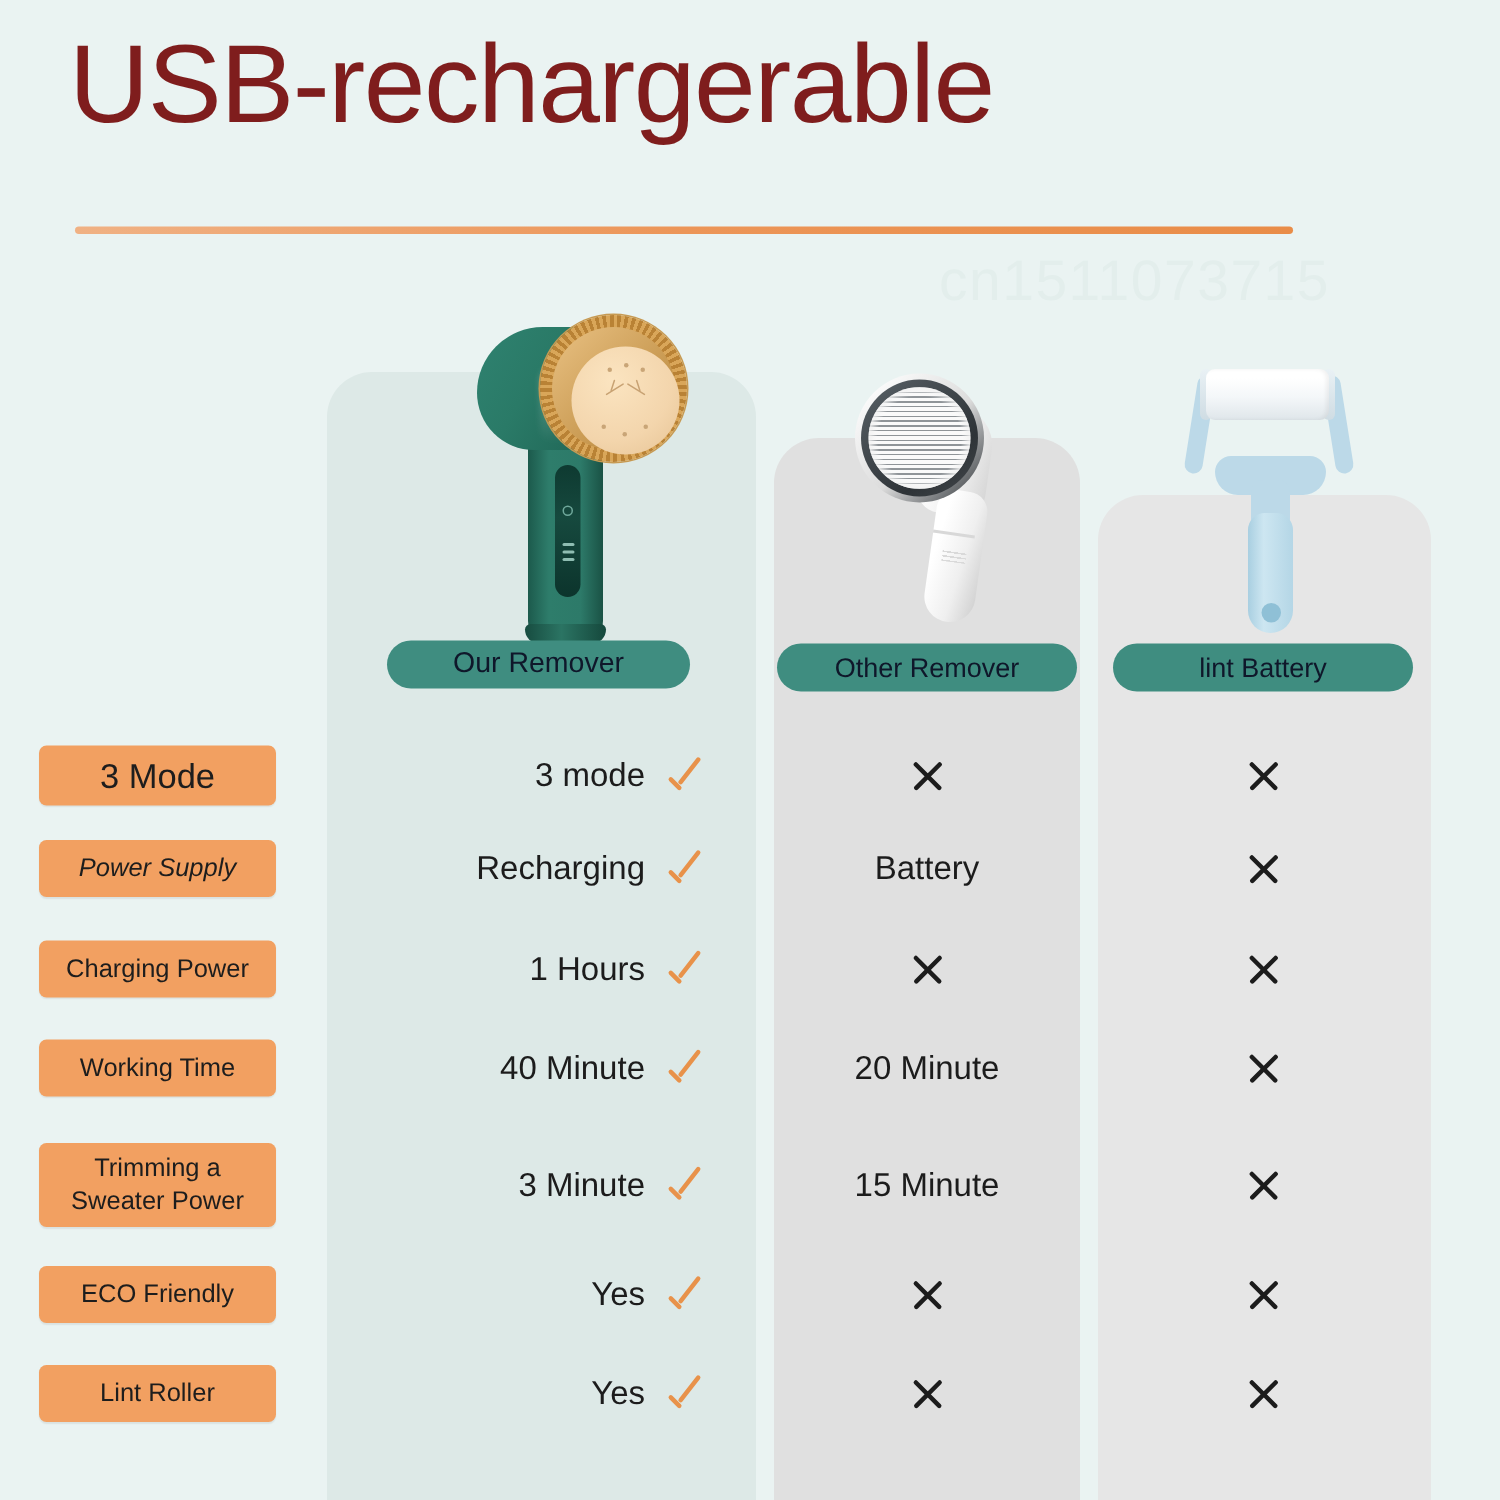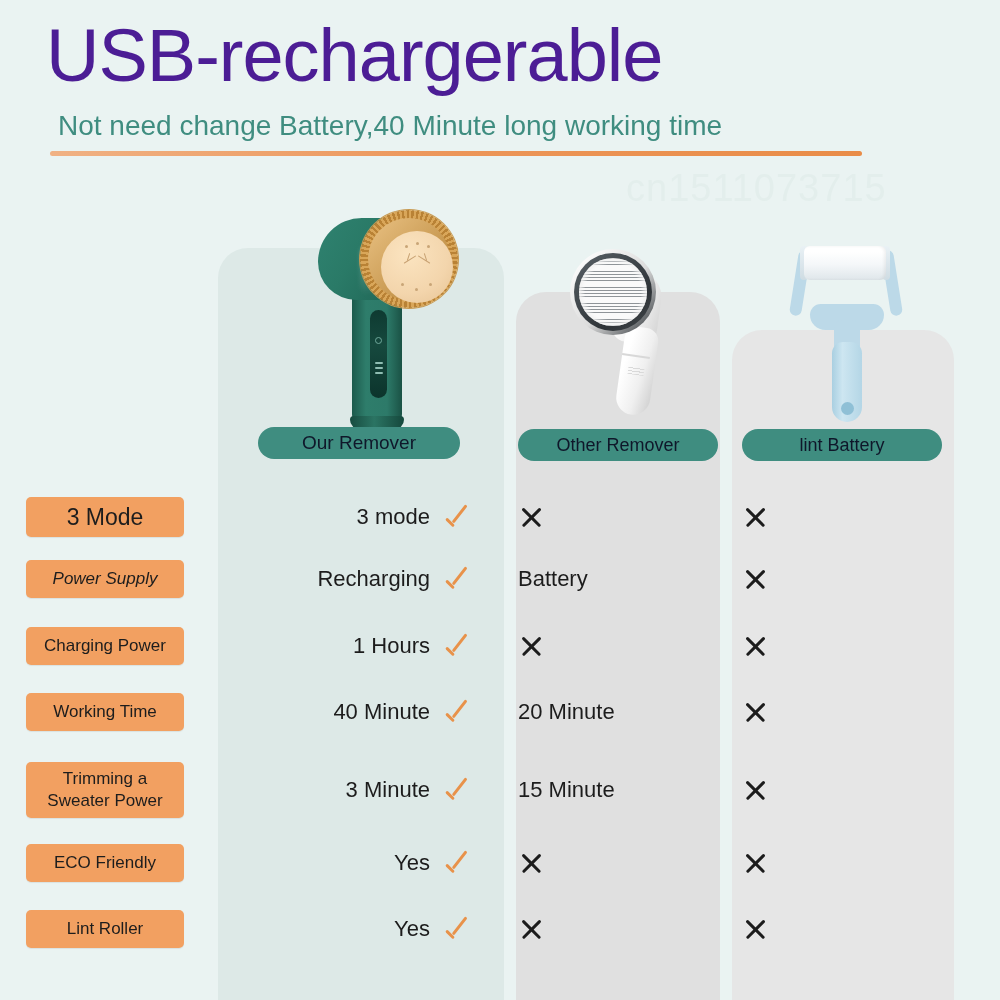--- a/index.html
+++ b/index.html
@@ -9,21 +9,21 @@
     font-family:"Liberation Sans", sans-serif;
     position:relative;
     overflow:hidden;
   }
 
   
   #header { position:absolute; left:0; top:0; width:1000px; height:175px; }
   #title {
     position:absolute; left:46px; top:16px;
     font-size:74px; line-height:80px;
-    color:#4c1d95; font-weight:400;
+    color:#7f1d1d; font-weight:400;
     letter-spacing:-1px;
     white-space:nowrap;
   }
   #subtitle {
     position:absolute; left:58px; top:110px;
     font-size:28px; line-height:32px;
     color:#3f8d80; font-weight:400;
     white-space:nowrap;
   }
   #divider {
@@ -213,21 +213,21 @@
   }
   .feature-label.big { font-size:23px; }
   .feature-label.two-line { line-height:22px; }
 
   
   .cell {
     position:absolute; display:flex; align-items:center;
     color:#1c1c1c; font-size:22px; white-space:nowrap;
   }
   .cell.c1 { justify-content:flex-end; }
-  .cell.c2, .cell.c3 { }
+  .cell.c2, .cell.c3 { justify-content:center; }
   .cell .val { }
   .check {
     display:inline-block; margin-left:14px;
     width:26px; height:26px; position:relative; flex:0 0 auto;
   }
   .check::before, .check::after {
     content:""; position:absolute; background:#e8924a; border-radius:2px;
   }
   .check::before { left:2px; top:13px; width:11px; height:3.4px; transform:rotate(45deg); transform-origin:left center; }
   .check::after  { left:9px; top:17px; width:22px; height:3.4px; transform:rotate(-52deg); transform-origin:left center; }
@@ -239,21 +239,20 @@
     width:25px; height:2.6px; background:#1c1c1c; border-radius:2px;
   }
   .cross::before { transform:rotate(45deg); }
   .cross::after  { transform:rotate(-45deg); }
 </style>
 </head>
 <body>
 
 <div id="header">
   <div id="title">USB-rechargerable</div>
-  <div id="subtitle">Not need change Battery,40 Minute long working time</div>
   <div id="divider"></div>
   <div id="watermark">cn1511073715</div>
 </div>
 
 <div class="panel" id="panel-1"></div>
 <div class="panel" id="panel-2"></div>
 <div class="panel" id="panel-3"></div>
 
 <div class="product" id="product-1">
   <div class="p1-handle"></div>

